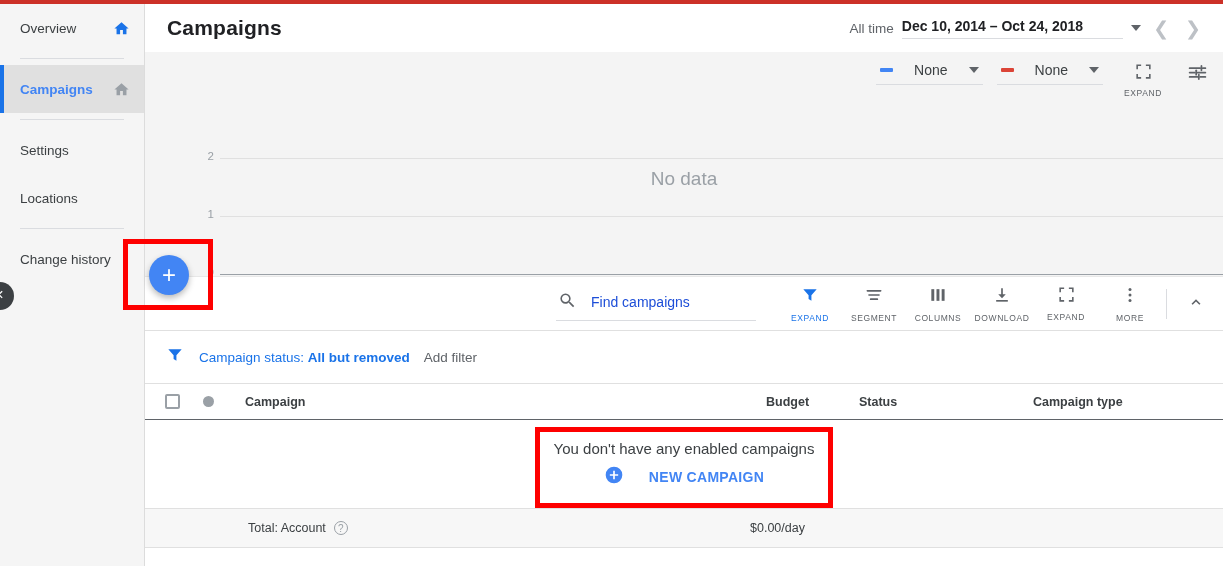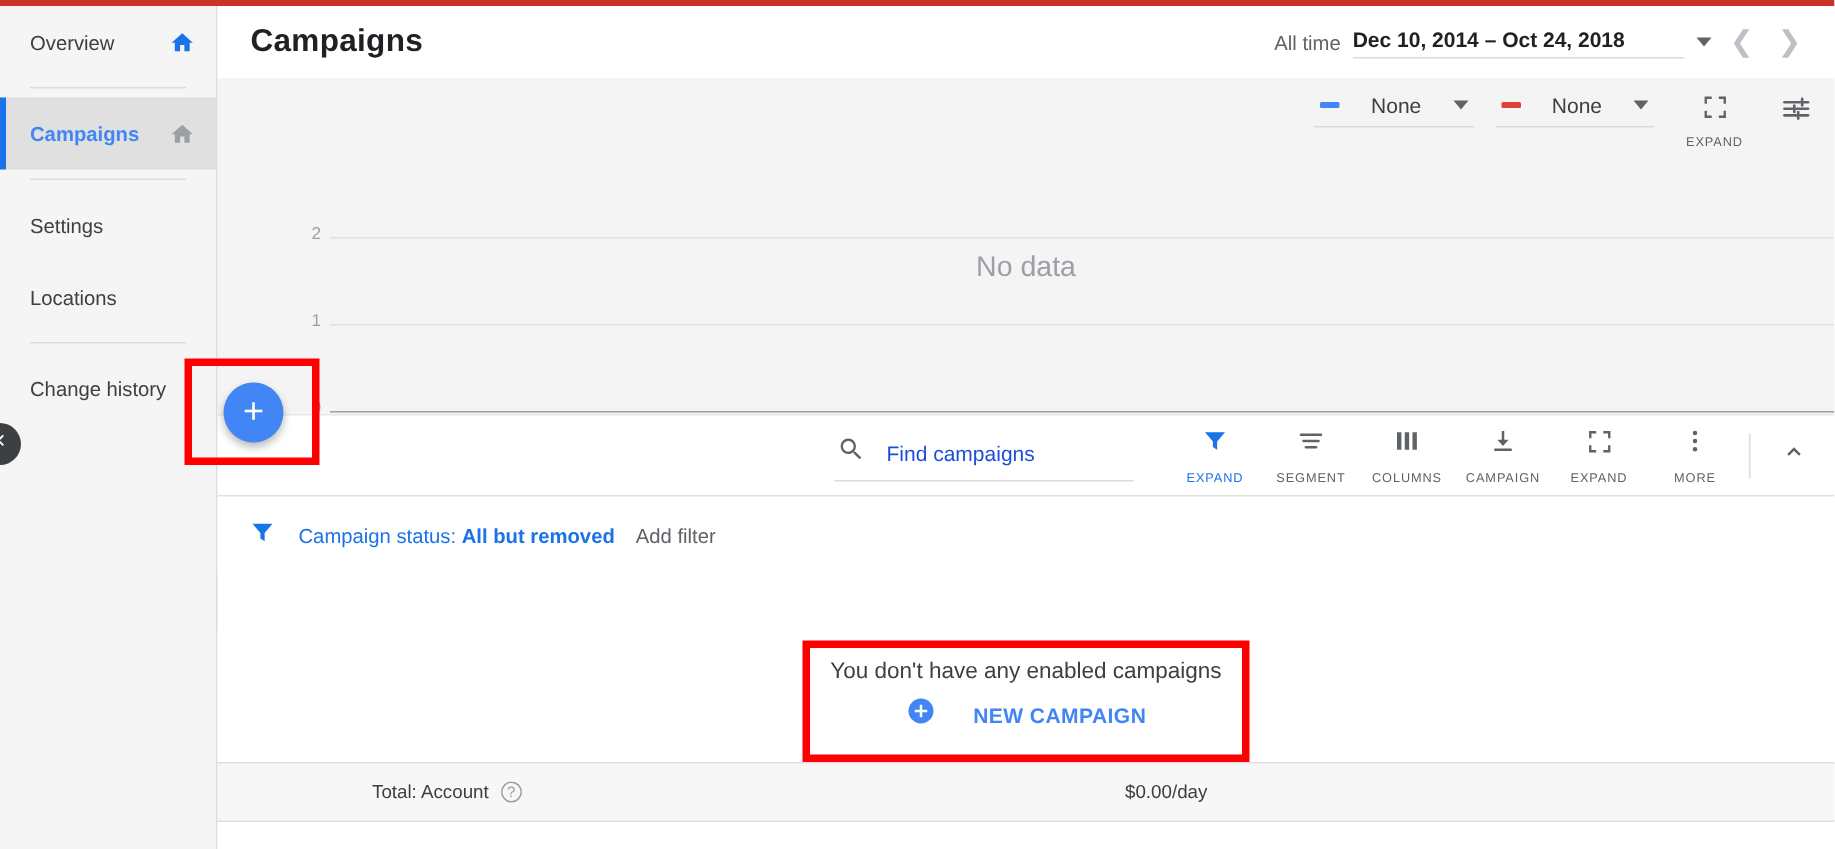--- a/index.html
+++ b/index.html
@@ -306,21 +306,21 @@
       <span class="tl">COLUMNS</span>
     </div>
 
     <div class="tool">
       <span>
         <svg viewBox="0 0 24 24" width="20" height="20">
             <path fill="#5f6368" d="M11 4h2v7h3.5L12 16 7.5 11H11z"></path>
             <rect x="5" y="18" width="14" height="2" fill="#5f6368"></rect>
           </svg>
       </span>
-      <span class="tl">CAMPAIGN</span>
+      <span class="tl">DOWNLOAD</span>
     </div>
 
     <div class="tool">
       <span>
         <svg viewBox="0 0 24 24" width="19" height="19">
             <path fill="none" stroke="#5f6368" stroke-width="2" d="M4 9V4h5M20 9V4h-5M4 15v5h5M20 15v5h-5"></path>
           </svg>
       </span>
       <span class="tl">EXPAND</span>
     </div>
@@ -355,20 +355,28 @@
           <path fill="#1a73e8" d="M4 5h16l-6.3 7.4V19l-3.4-2.2v-4.4z"></path>
         </svg>
     </span>
     <span class="fr-text">
       <span>Campaign status:</span>
       <b>All but removed</b>
     </span>
     <span class="fr-add">Add filter</span>
   </div>
 
+  <div class="thead">
+    <span class="chk"></span>
+    <span class="dot"></span>
+    <span class="th-campaign">Campaign</span>
+    <span class="th-budget">Budget</span>
+    <span class="th-status">Status</span>
+    <span class="th-type">Campaign type</span>
+  </div>
 
   <div class="empty-state">
     <div class="es-text">You don't have any enabled campaigns</div>
     <div class="es-cta">
       <span>
         <svg viewBox="0 0 24 24" width="20" height="20">
             <circle cx="12" cy="12" r="10" fill="#4285f4"></circle>
             <path fill="#fff" d="M11 7h2v4h4v2h-4v4h-2v-4H7v-2h4z"></path>
           </svg>
       </span>

